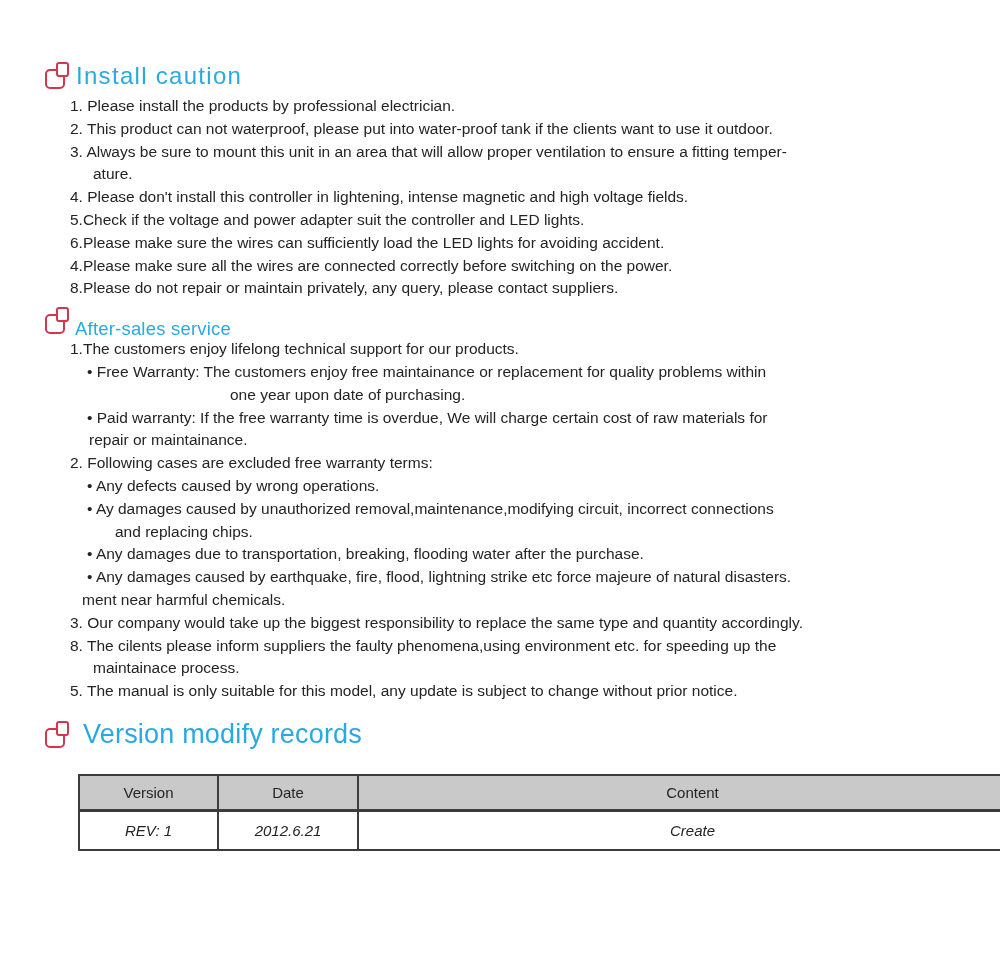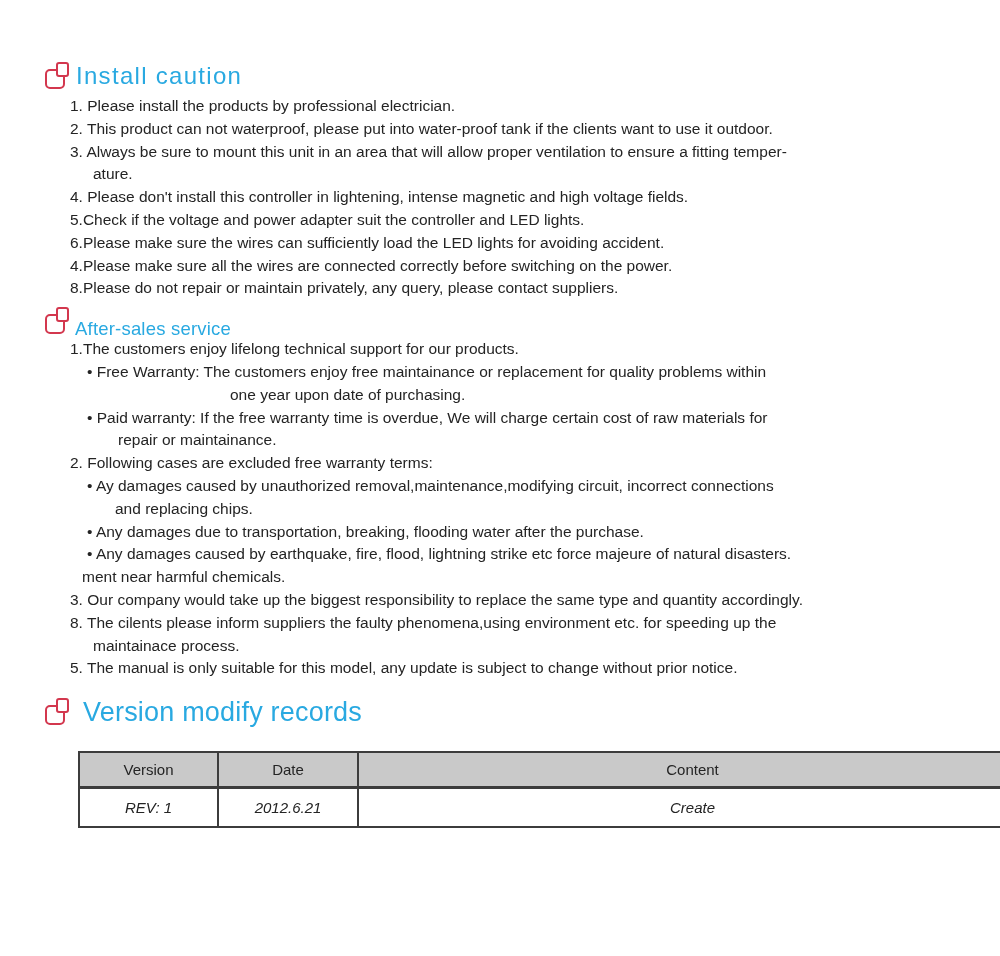--- a/index.html
+++ b/index.html
@@ -68,21 +68,21 @@
   .lines { margin-top: 3px; }
   .line {
     white-space: pre;          
     line-height: 22.8px;
     height: 22.8px;
   }
   .n   { margin-left: 70px;  }  
   .nc  { margin-left: 93px;  }  
   .b   { margin-left: 87px;  }  
   .bc  { margin-left: 115px; }  
-  .bc2 { margin-left: 118px; }  
+  .bc2 { margin-left: 89px; }  
   .bc3 { margin-left: 230px; }  
   .d   { margin-left: 82px;  }  
 
   .records {
     border-collapse: collapse;
     table-layout: fixed;
     margin: 23px 0 0 78px;
     width: 950px;
     font-size: 15px;
     color: #242424;
@@ -142,20 +142,21 @@
       </span>
       <h2 class="title t2">After-sales service</h2>
     </div>
     <div class="lines">
         <div class="line n">1.The customers enjoy lifelong technical support for our products.</div>
         <div class="line b">• Free Warranty: The customers enjoy free maintainance or replacement for quality problems within</div>
         <div class="line bc3">one year upon date of purchasing.</div>
         <div class="line b">• Paid warranty: If the free warranty time is overdue, We will charge certain cost of raw materials for</div>
         <div class="line bc2">repair or maintainance.</div>
         <div class="line n">2. Following cases are excluded free warranty terms:</div>
+        <div class="line b">• Any defects caused by wrong operations.</div>
         <div class="line b">• Ay damages caused by unauthorized removal,maintenance,modifying circuit, incorrect connections</div>
         <div class="line bc">and replacing chips.</div>
         <div class="line b">• Any damages due to transportation, breaking, flooding water after the purchase.</div>
         <div class="line b">• Any damages caused by earthquake, fire, flood, lightning strike etc force majeure of natural disasters.</div>
         <div class="line d">ment near harmful chemicals.</div>
         <div class="line n">3. Our company would take up the biggest responsibility to replace the same type and quantity accordingly.</div>
         <div class="line n">8. The cilents please inform suppliers the faulty phenomena,using environment etc. for speeding up the</div>
         <div class="line nc">maintainace process.</div>
         <div class="line n">5. The manual is only suitable for this model, any update is subject to change without prior notice.</div>
       </div>

